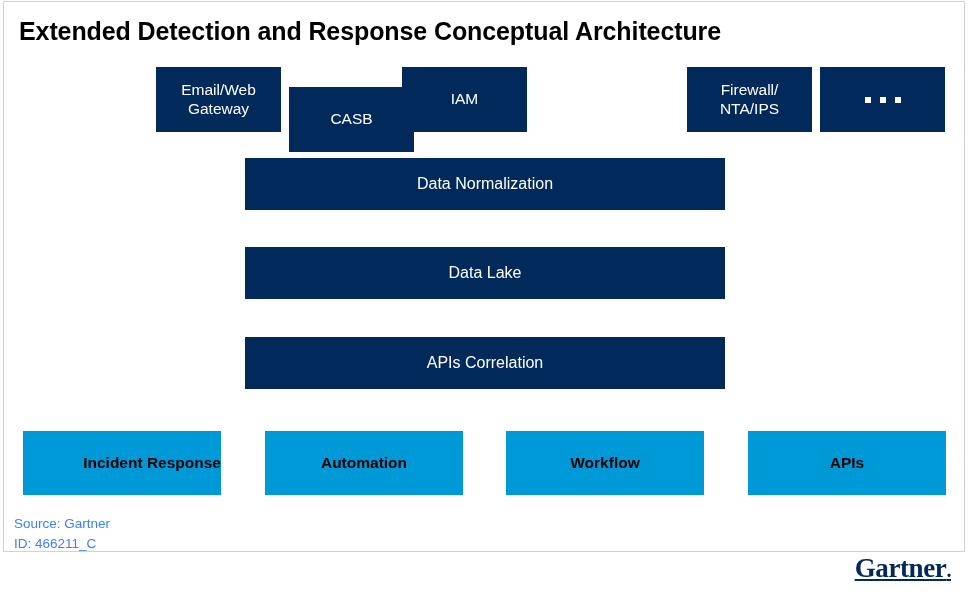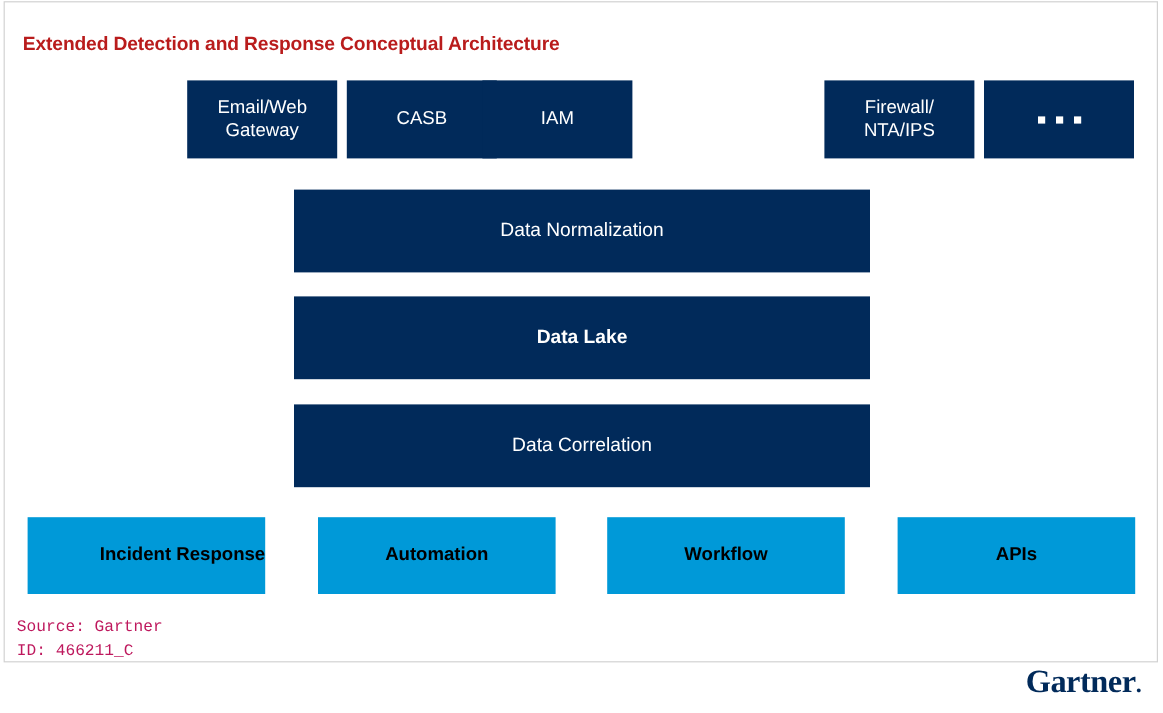--- a/index.html
+++ b/index.html
@@ -29,24 +29,24 @@
     width: 962px;
     height: 551px;
     border: 1px solid #d2d2d2;
     box-sizing: border-box;
     background: #ffffff;
   }
 
   #title {
     position: absolute;
     left: 19px;
-    top: 29px;
-    font-size: 16px;
+    top: 17px;
+    font-size: 25px;
     font-weight: bold;
-    color: #b91c1c;
+    color: #000000;
     letter-spacing: -0.1px;
     white-space: nowrap;
   }
 
   
   .box {
     position: absolute;
     box-sizing: border-box;
     display: flex;
     align-items: center;
@@ -76,24 +76,24 @@
     top: 67px;
     height: 65px;
     width: 125px;
   }
 
   
   .stack {
     position: absolute;
     left: 245px;
     width: 480px;
-    height: 69px;
+    height: 52px;
   }
   #stack0 { top: 158px; }
-  #stack1 { top: 247px; font-weight: bold; }
+  #stack1 { top: 247px; }
   #stack2 { top: 337px; }
 
   
   .caprow {
     position: absolute;
     top: 431px;
     height: 64px;
     width: 198px;
   }
 
@@ -107,54 +107,54 @@
     width: 6px;
     height: 6px;
     background: #ffffff;
   }
 
   #source {
     position: absolute;
     left: 14px;
     top: 514px;
     font-size: 13.5px;
-    color: #be185d;
+    color: #3b82f6;
     line-height: 1.45;
     white-space: pre-line;
-    font-family: Liberation Mono, monospace;
   }
 
   #logo {
     position: absolute;
     right: 18px;
     bottom: 10px;
     font-family: "Liberation Serif", serif;
     font-size: 27px;
     font-weight: bold;
     color: #012a5a;
     letter-spacing: -0.4px;
+    text-decoration: underline;
   }
   #logo .dot {
     font-size: 20px;
   }
 </style>
 </head>
 <body>
 
 <div id="slide">
 
   <div id="panel"></div>
 
   <div id="title">Extended Detection and Response Conceptual Architecture</div>
 
   <div class="box navy srcrow" style="left:156px;">
       <span style="white-space: pre-line;">Email/Web
 Gateway</span>
     </div>
-  <div class="box navy srcrow" style="left:289px;">
+  <div class="box navy srcrow" style="left:289px;margin-top:20px;">
       <span>CASB</span>
     </div>
   <div class="box navy srcrow" style="left:402px;">
       <span>IAM</span>
     </div>
   <div class="box navy srcrow" style="left:687px;">
       <span style="white-space: pre-line;">Firewall/
 NTA/IPS</span>
     </div>
   <div class="box navy srcrow" style="left:820px;">
@@ -165,21 +165,21 @@
       </span>
   </div>
 
   <div class="box navy stack midrow" id="stack0">
       <span>Data Normalization</span>
     </div>
   <div class="box navy stack midrow" id="stack1">
       <span>Data Lake</span>
     </div>
   <div class="box navy stack midrow" id="stack2">
-      <span>Data Correlation</span>
+      <span>APIs Correlation</span>
     </div>
 
   <div class="box cyan caprow" style="left:23px;justify-content:flex-end;">
       <span>Incident Response</span>
     </div>
   <div class="box cyan caprow" style="left:265px;">
       <span>Automation</span>
     </div>
   <div class="box cyan caprow" style="left:506px;">
       <span>Workflow</span>

